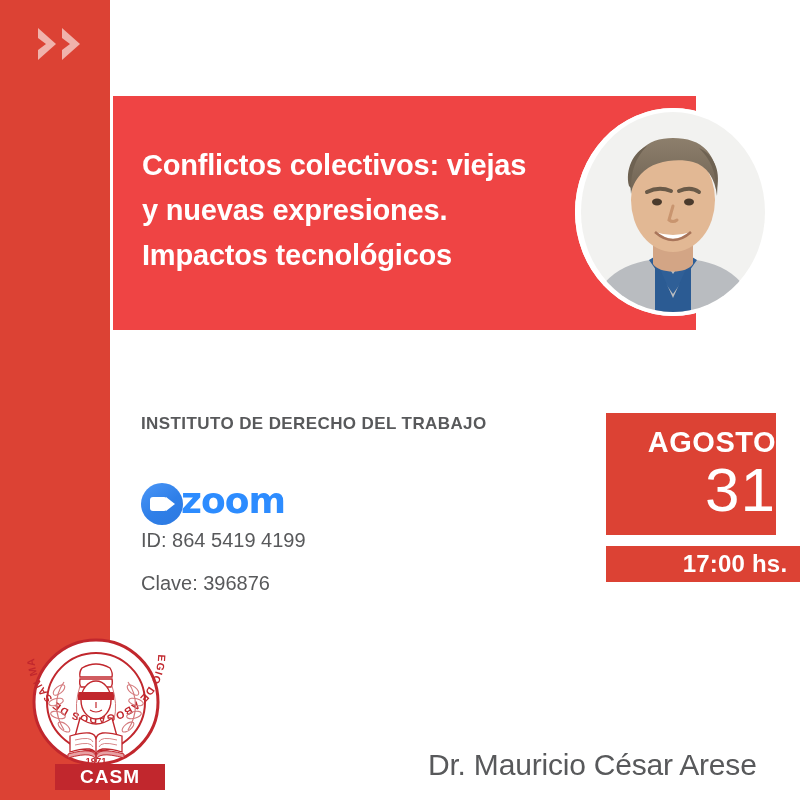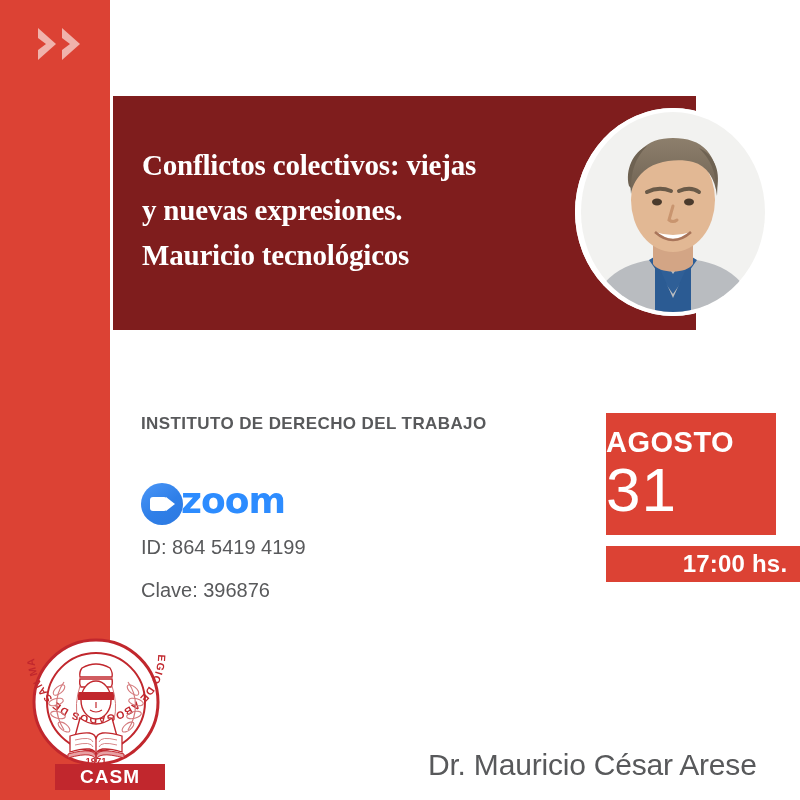--- a/index.html
+++ b/index.html
@@ -43,22 +43,21 @@
   }
   .chevron-icon svg { display: block; }
 
   
   .title-banner {
     position: absolute;
     left: 113px;
     top: 96px;
     width: 583px;
     height: 234px;
-    background: #7f1d1d;
-    font-family: Liberation Serif, serif;
+    background: #ef4444;
   }
   .title-text {
     position: absolute;
     left: 29px;
     top: 47px;
     width: 440px;
     color: #ffffff;
     font-size: 29px;
     font-weight: 700;
     line-height: 45px;
@@ -135,31 +134,31 @@
     letter-spacing: -1px;
     margin-left: -2px;
     font-family: "DejaVu Sans", sans-serif;
   }
   .zoom-id, .zoom-pass {
     color: #58595b;
     font-size: 20px;
     line-height: 27px;
     margin-top: 16px;
   }
-  .zoom-id { margin-top: 9px; }
+  .zoom-id { margin-top: 2px; }
 
   
   .date-badge {
     position: absolute;
     left: 606px;
     top: 413px;
     width: 170px;
     height: 122px;
     background: #dc4234;
-    text-align: left;
+    text-align: right;
   }
   .badge-month {
     color: #ffffff;
     font-size: 29px;
     font-weight: 700;
     line-height: 29px;
     padding-top: 15px;
     letter-spacing: 0.5px;
   }
   .badge-day {
@@ -217,21 +216,21 @@
         <path d="M4 6 L22 22 L4 38 L4 28 L12 22 L4 16 Z" fill="#f0b3ac"></path>
         <path d="M28 6 L46 22 L28 38 L28 28 L36 22 L28 16 Z" fill="#f0b3ac"></path>
       </svg>
     </div>
   </div>
 
   <div class="title-banner">
     <div class="title-text">
       <span class="line">Conflictos colectivos: viejas</span>
       <span class="line">y nuevas expresiones.</span>
-      <span class="line">Mauricio tecnológicos</span>
+      <span class="line">Impactos tecnológicos</span>
     </div>
 
     <div class="speaker-photo">
       <svg width="196" height="208" viewBox="0 0 196 208" aria-hidden="true">
         <defs>
           <clipPath id="ovalclip">
             <ellipse cx="98" cy="104" rx="92" ry="100"></ellipse>
           </clipPath>
           <linearGradient id="hairg" x1="0" y1="0" x2="0" y2="1">
             <stop offset="0%" stop-color="#8d7f6c"></stop>

